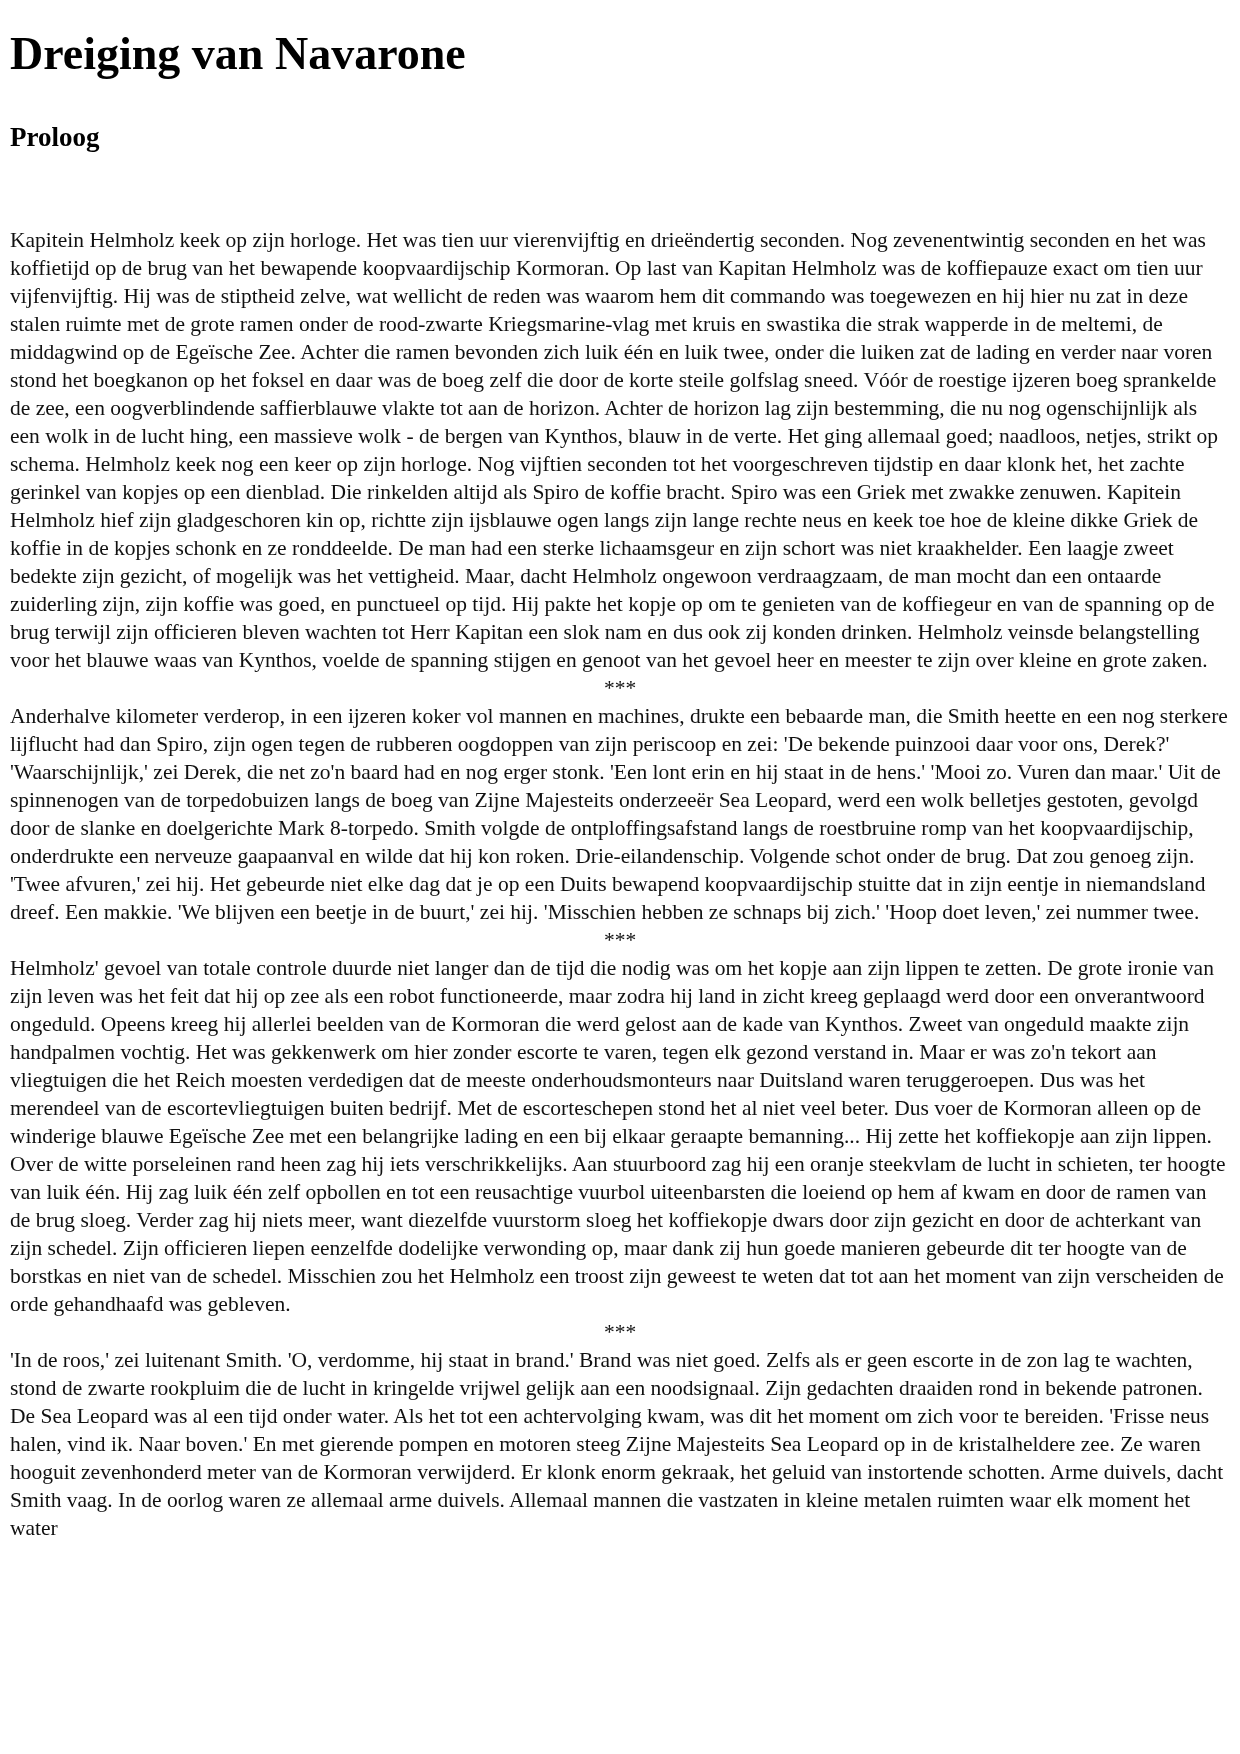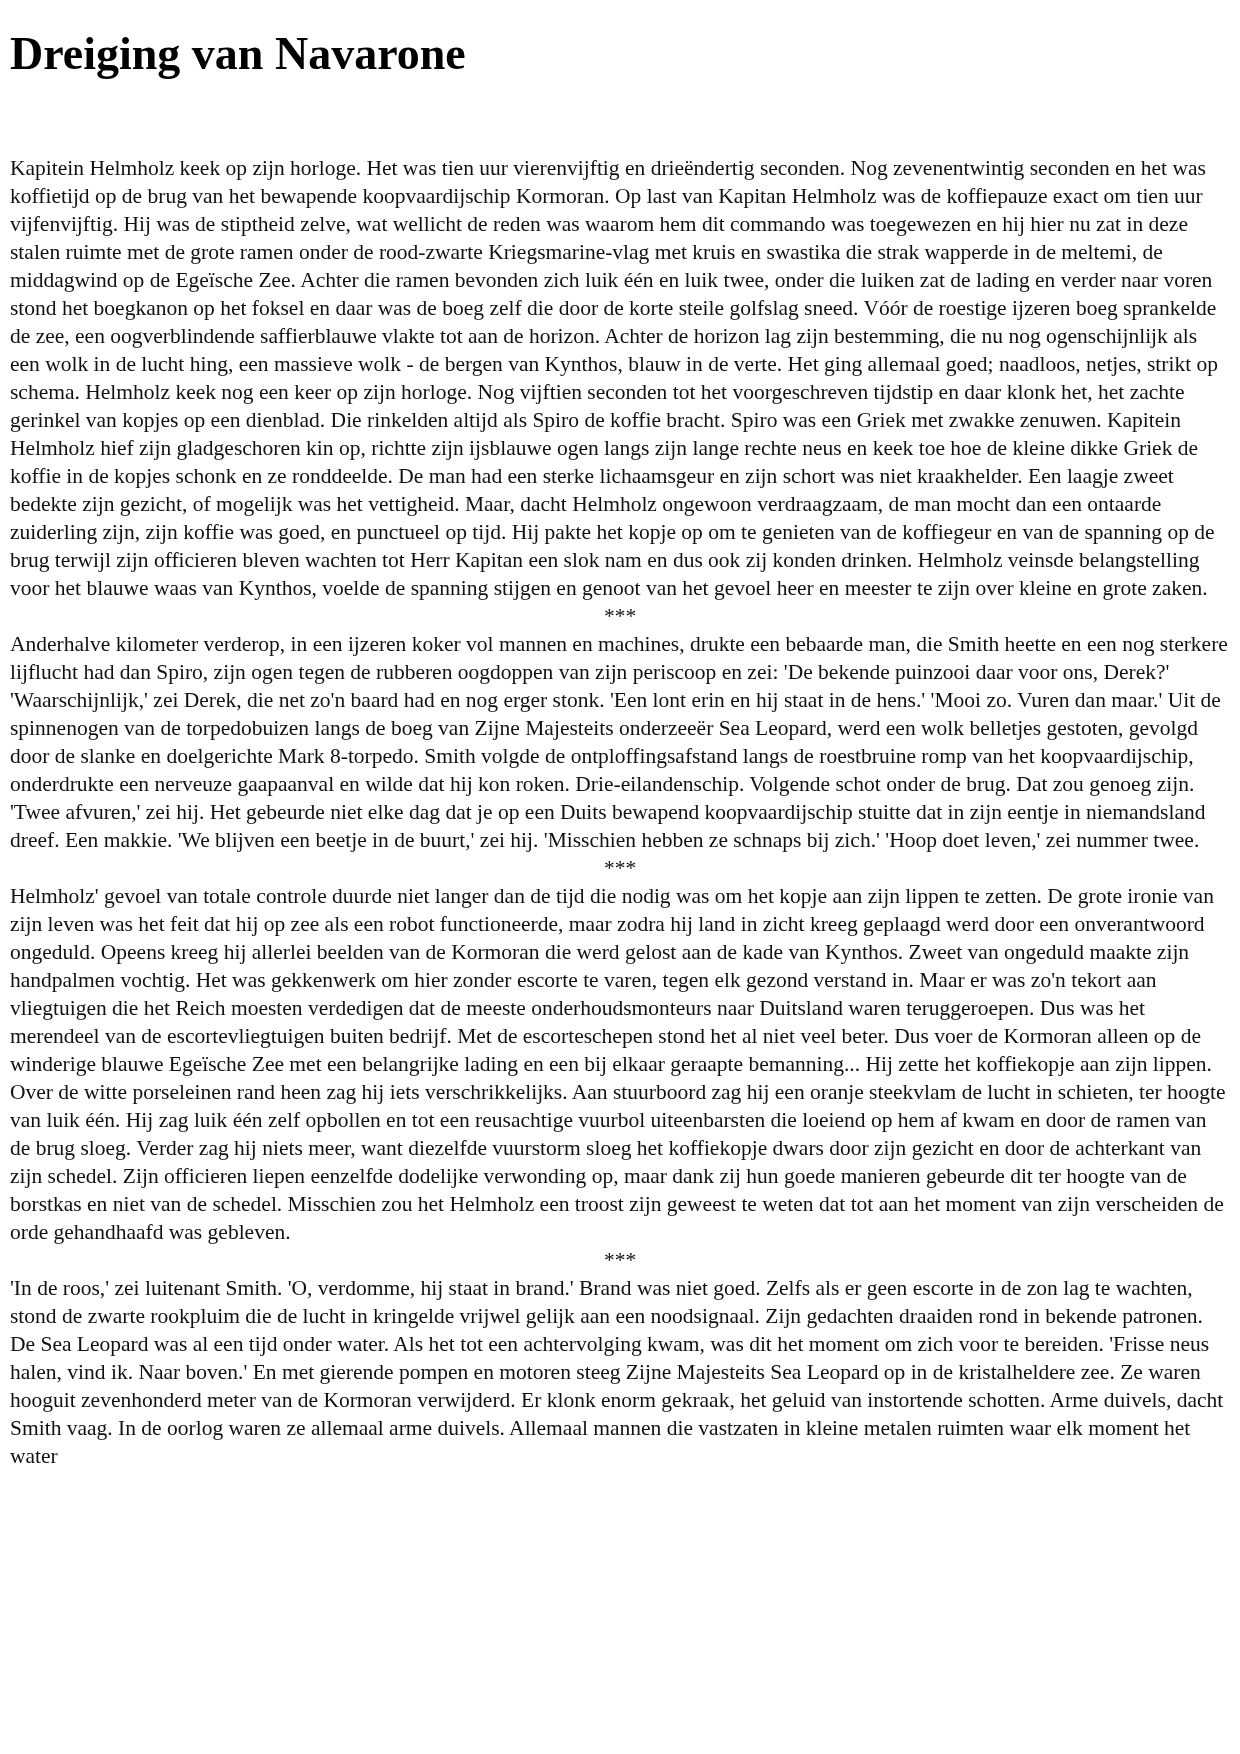--- a/index.html
+++ b/index.html
@@ -49,20 +49,21 @@
     text-align: center;
     color: #111111;
   }
 </style>
 </head>
 <body>
 
 <main class="page">
   <h1 class="page-title">Dreiging van Navarone</h1>
 
+  <h2 class="section-heading">Proloog</h2>
 
   <div class="body-text">
     <p>Kapitein Helmholz keek op zijn horloge. Het was tien uur vierenvijftig en drieëndertig seconden. Nog zevenentwintig seconden en het was koffietijd op de brug van het bewapende koopvaardijschip Kormoran. Op last van Kapitan Helmholz was de koffiepauze exact om tien uur vijfenvijftig. Hij was de stiptheid zelve, wat wellicht de reden was waarom hem dit commando was toegewezen en hij hier nu zat in deze stalen ruimte met de grote ramen onder de rood-zwarte Kriegsmarine-vlag met kruis en swastika die strak wapperde in de meltemi, de middagwind op de Egeïsche Zee. Achter die ramen bevonden zich luik één en luik twee, onder die luiken zat de lading en verder naar voren stond het boegkanon op het foksel en daar was de boeg zelf die door de korte steile golfslag sneed. Vóór de roestige ijzeren boeg sprankelde de zee, een oogverblindende saffierblauwe vlakte tot aan de horizon. Achter de horizon lag zijn bestemming, die nu nog ogenschijnlijk als een wolk in de lucht hing, een massieve wolk - de bergen van Kynthos, blauw in de verte. Het ging allemaal goed; naadloos, netjes, strikt op schema. Helmholz keek nog een keer op zijn horloge. Nog vijftien seconden tot het voorgeschreven tijdstip en daar klonk het, het zachte gerinkel van kopjes op een dienblad. Die rinkelden altijd als Spiro de koffie bracht. Spiro was een Griek met zwakke zenuwen. Kapitein Helmholz hief zijn gladgeschoren kin op, richtte zijn ijsblauwe ogen langs zijn lange rechte neus en keek toe hoe de kleine dikke Griek de koffie in de kopjes schonk en ze ronddeelde. De man had een sterke lichaamsgeur en zijn schort was niet kraakhelder. Een laagje zweet bedekte zijn gezicht, of mogelijk was het vettigheid. Maar, dacht Helmholz ongewoon verdraagzaam, de man mocht dan een ontaarde zuiderling zijn, zijn koffie was goed, en punctueel op tijd. Hij pakte het kopje op om te genieten van de koffiegeur en van de spanning op de brug terwijl zijn officieren bleven wachten tot Herr Kapitan een slok nam en dus ook zij konden drinken. Helmholz veinsde belangstelling voor het blauwe waas van Kynthos, voelde de spanning stijgen en genoot van het gevoel heer en meester te zijn over kleine en grote zaken.</p>
 
     <div class="separator">***</div>
 
     <p>Anderhalve kilometer verderop, in een ijzeren koker vol mannen en machines, drukte een bebaarde man, die Smith heette en een nog sterkere lijflucht had dan Spiro, zijn ogen tegen de rubberen oogdoppen van zijn periscoop en zei: 'De bekende puinzooi daar voor ons, Derek?' 'Waarschijnlijk,' zei Derek, die net zo'n baard had en nog erger stonk. 'Een lont erin en hij staat in de hens.' 'Mooi zo. Vuren dan maar.' Uit de spinnenogen van de torpedobuizen langs de boeg van Zijne Majesteits onderzeeër Sea Leopard, werd een wolk belletjes gestoten, gevolgd door de slanke en doelgerichte Mark 8-torpedo. Smith volgde de ontploffingsafstand langs de roestbruine romp van het koopvaardijschip, onderdrukte een nerveuze gaapaanval en wilde dat hij kon roken. Drie-eilandenschip. Volgende schot onder de brug. Dat zou genoeg zijn. 'Twee afvuren,' zei hij. Het gebeurde niet elke dag dat je op een Duits bewapend koopvaardijschip stuitte dat in zijn eentje in niemandsland dreef. Een makkie. 'We blijven een beetje in de buurt,' zei hij. 'Misschien hebben ze schnaps bij zich.' 'Hoop doet leven,' zei nummer twee.</p>
 
     <div class="separator">***</div>
 

